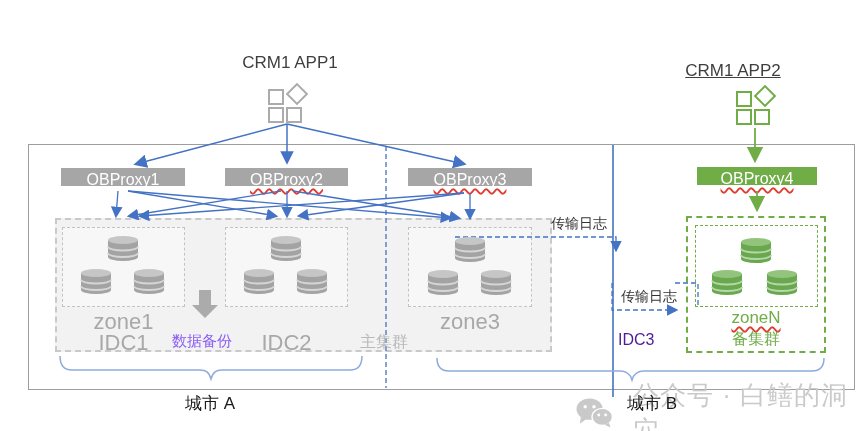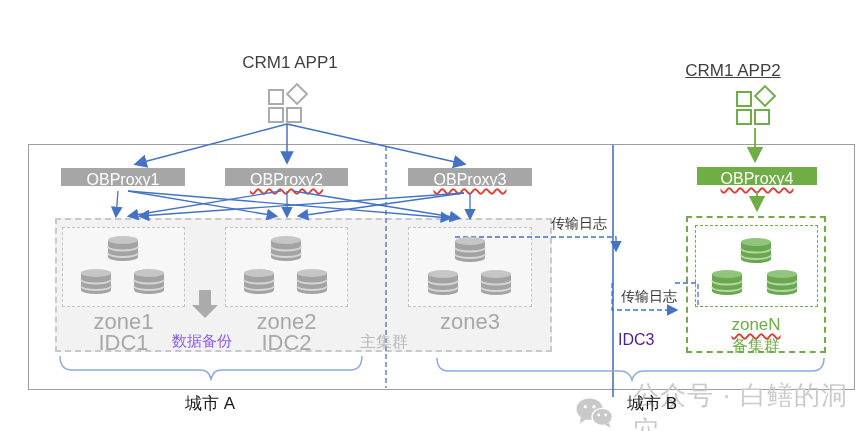--- a/index.html
+++ b/index.html
@@ -23,21 +23,21 @@
             border:1.5px dashed #70ad47;box-sizing:border-box;z-index:3;}
   .streambox{position:absolute;left:567px;top:260px;width:108px;height:22px;line-height:22px;
              background:#a6a6a6;color:#fff;font-size:15px;text-align:center;z-index:4;}
   
   .title{font-size:17px;color:#3f3f3f;}
   .graytxt{color:#a8a8a8;font-size:22px;}
   .graysm{color:#8b5cf6;font-size:15px;}
   .faint{color:#b9b9b9;font-size:16px;}
   .dark{color:#4c1d95;font-size:16px;}
   .anno{color:#333;font-size:14px;}
-  .greentxt{color:#70ad47;margin-top:7px;}
+  .greentxt{color:#70ad47;}
   .squiggle{text-decoration:underline wavy #e03c31 1.5px;text-underline-offset:3px;}
   .z8{z-index:8;}
   
   .appicon{position:absolute;width:42px;height:38px;z-index:5;}
   .appicon .sq{position:absolute;width:12px;height:12px;border:2.6px solid;background:#fff;}
   .appicon .dia{position:absolute;width:12px;height:12px;border:2.6px solid;background:#fff;
                 transform:rotate(45deg);}
   .appicon.gray .sq,.appicon.gray .dia{border-color:#ababab;}
   .appicon.green .sq,.appicon.green .dia{border-color:#70ad47;}
   
@@ -77,21 +77,20 @@
   <div class="proxy green" style="left:697px;top:167px;width:120px;">
     <span class="squiggle">OBProxy4</span></div>
 
   <div class="cluster"></div>
   <div class="zonebox" style="left:62px;"></div>
   <div class="zonebox" style="left:225px;"></div>
   <div class="zonebox" style="left:408px;width:124px;"></div>
 
   <div class="lbl graytxt ctr z8" style="left:62px;top:309px;width:123px;">zone1</div>
   <div class="lbl graytxt ctr z8" style="left:62px;top:330px;width:123px;">IDC1</div>
-  <div class="lbl graytxt ctr z8" style="left:225px;top:309px;width:123px;">zone2</div>
   <div class="lbl graytxt ctr z8" style="left:225px;top:330px;width:123px;">IDC2</div>
   <div class="lbl graytxt ctr z8" style="left:408px;top:309px;width:124px;">zone3</div>
 
   <div class="lbl graysm z8" style="left:172px;top:332px;">数据备份</div>
   <div class="lbl faint z8" style="left:360px;top:332px;">主集群</div>
 
   <div class="lbl anno z8" style="left:551px;top:215px;">传输日志</div>
   <div class="lbl anno z8" style="left:621px;top:288px;">传输日志</div>
   <div class="lbl dark z8" style="left:618px;top:331px;">IDC3</div>
 

